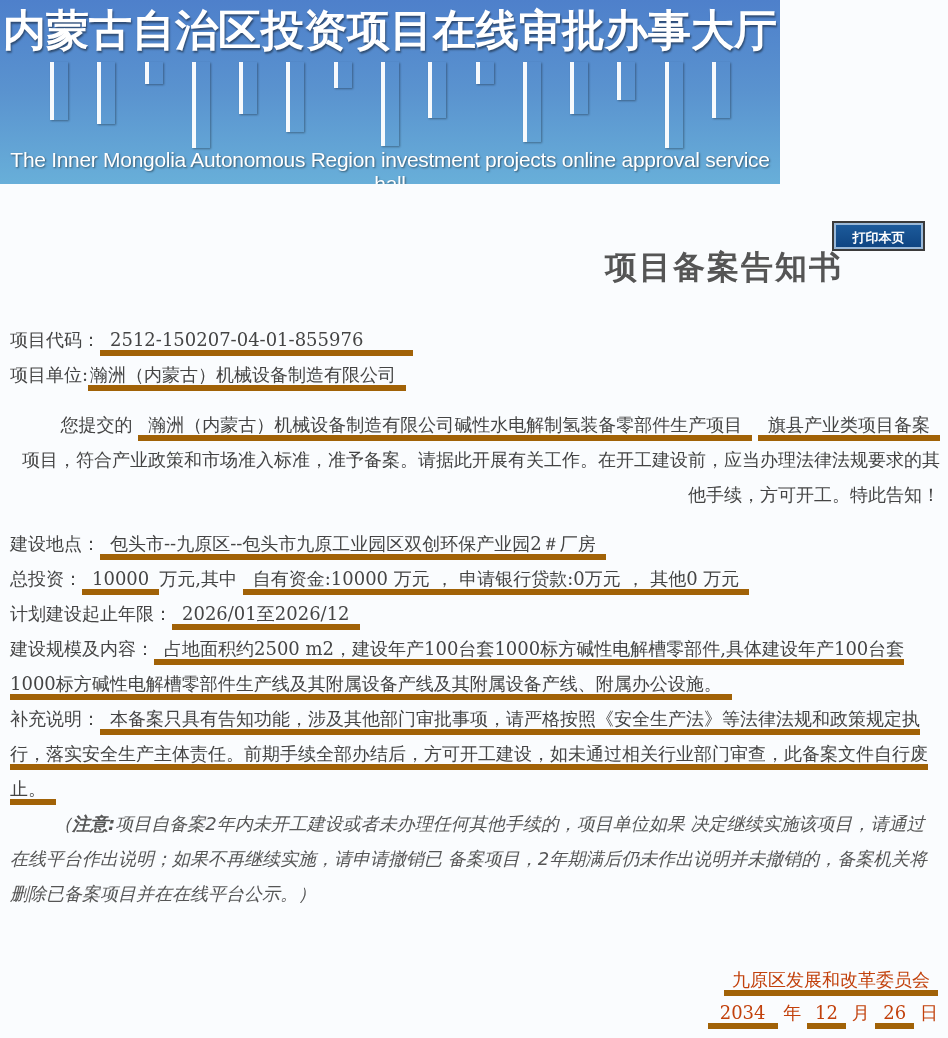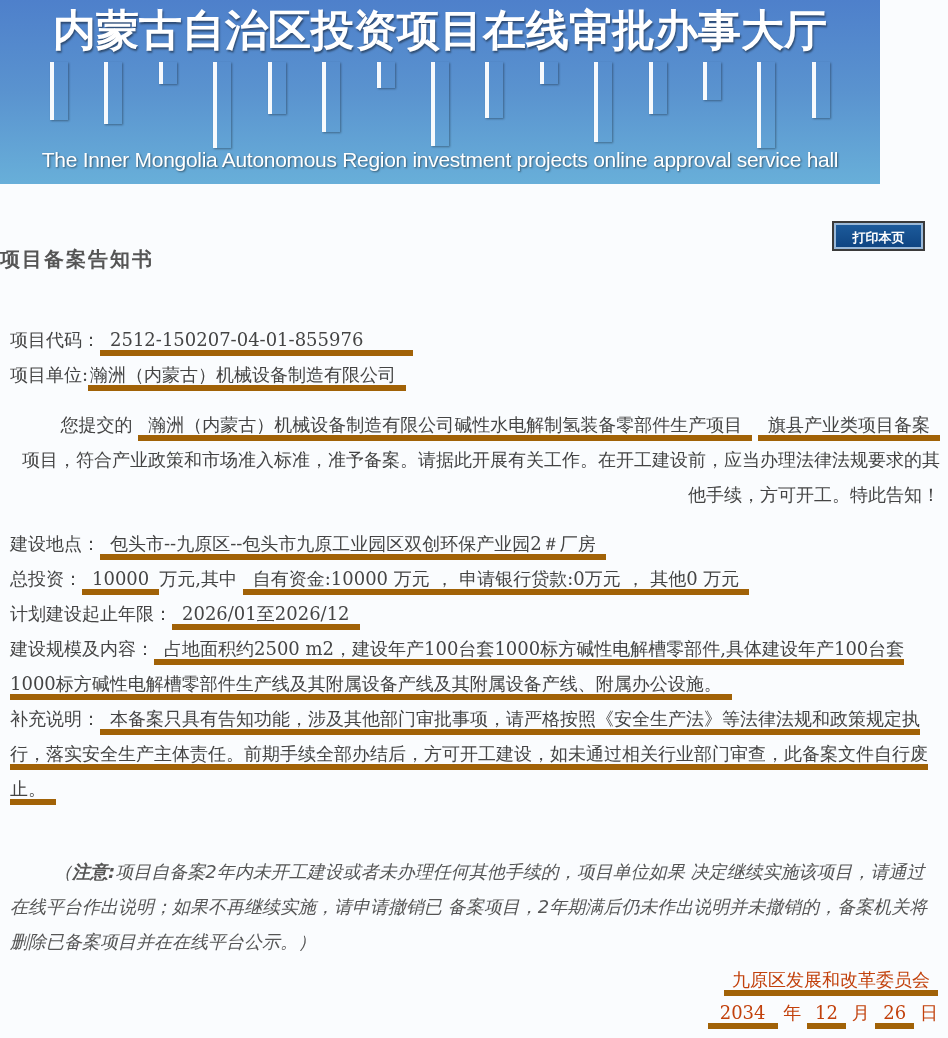--- a/index.html
+++ b/index.html
@@ -3,21 +3,21 @@
 <meta charset="utf-8">
 <style>
   html, body { margin: 0; padding: 0; }
   body {
     width: 948px; height: 1038px; overflow: hidden;
     background: #fafcfe;
     font-family: "DejaVu Serif", "Liberation Serif", serif;
     color: #333;
   }
   .header {
-    position: relative; width: 880px; height: 184px;
+    position: relative; width: 780px; height: 184px;
     background: linear-gradient(to bottom, #4e80cb 0%, #5a93cf 50%, #68afd9 100%);
     overflow: hidden;
   }
   .header .cn-title {
     position: absolute; left: 0; right: 0; top: 2px; text-align: center;
     font-family: "DejaVu Serif", serif; font-weight: bold;
     font-size: 43px; color: #fff; letter-spacing: 0px;
     text-shadow: 1px 2px 2px rgba(0,0,0,0.45);
   }
   .header .mongol-row {
@@ -37,36 +37,36 @@
   }
   .print-btn {
     position: absolute; left: 832px; top: 221px; width: 93px; height: 30px;
     background: linear-gradient(to bottom, #1d5c9d 0%, #0e4380 100%);
     border: 2px solid #3a3a3a; box-shadow: inset 0 0 0 2px #9bb9d8;
     color: #fff; font-family: "DejaVu Sans", sans-serif; font-weight: bold;
     font-size: 13px; text-align: center; line-height: 30px; cursor: pointer;
     box-sizing: border-box;
   }
   .doc-title {
-    position: absolute; left: 0; width: 843px; top: 246px; text-align: left;
-    font-size: 20px; font-weight: bold; color: #555; letter-spacing: 2px;
+    position: absolute; left: 0; width: 843px; top: 246px; text-align: right;
+    font-size: 32px; font-weight: bold; color: #555; letter-spacing: 2px;
   }
   .content {
     position: absolute; left: 10px; top: 322px; width: 930px;
     font-size: 18px; line-height: 35px; color: #444;
   }
   .u {
     border-bottom: 6px solid #a16207; padding: 0 10px;
   }
   .row { white-space: nowrap; }
   .para { margin-top: 15px; text-indent: 44px; text-align: right; }
   .gap { height: 14px; }
   .note {
     font-family: "DejaVu Sans", sans-serif; font-style: italic;
-    font-size: 18px; line-height: 35px; color: #555; text-indent: 44px; margin-top: 48px;
+    font-size: 18px; line-height: 35px; color: #555; text-indent: 44px;
   }
   .note b { font-weight: bold; }
   .sign {
     position: absolute; right: 10px; top: 963px; text-align: right;
     font-size: 18px; line-height: 33px; color: #c2410c;
   }
   .sign .u { padding: 0 8px; }
 </style>
 </head>
 <body>

